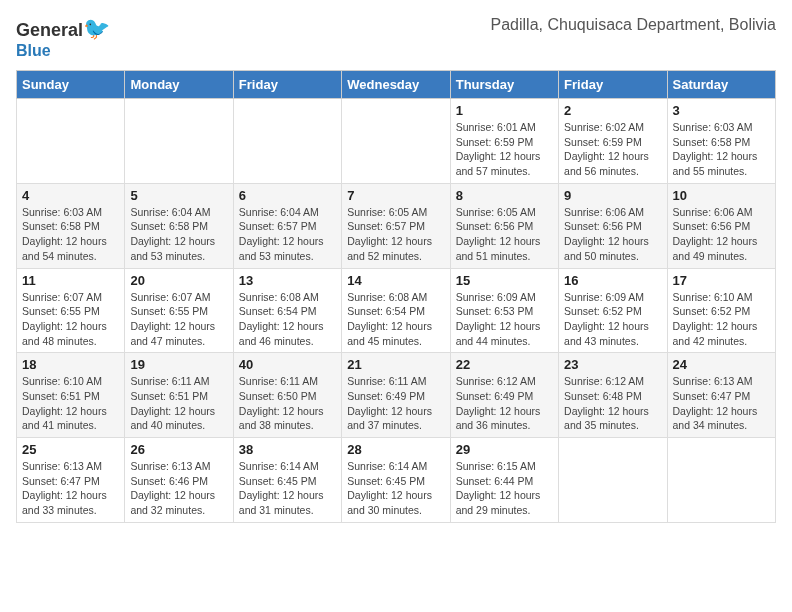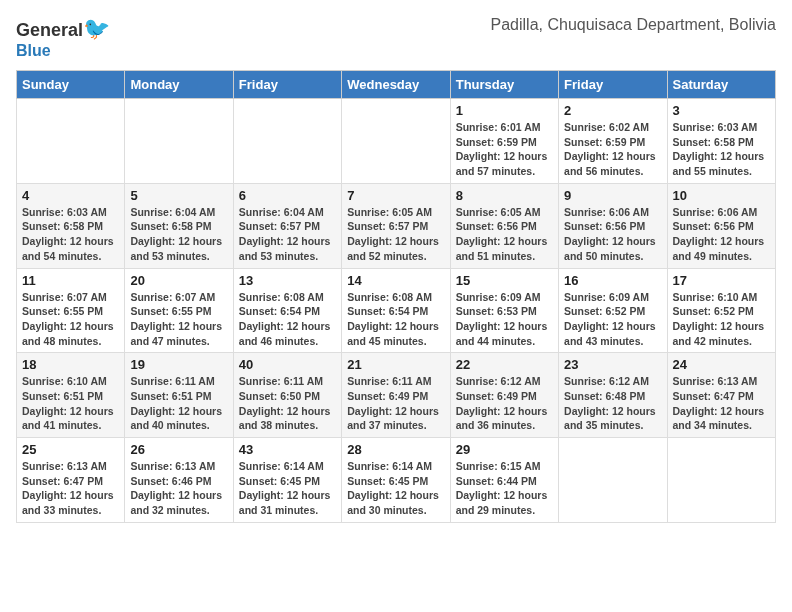--- a/index.html
+++ b/index.html
@@ -76,21 +76,20 @@
     .day-num {
       font-weight: bold;
       font-size: 13px;
       margin-bottom: 2px;
       color: #222;
     }
     .day-info {
       color: #444;
       font-size: 10.5px;
       line-height: 1.4;
-      font-weight: bold;
     }
     .empty-cell {
       background: #fff !important;
     }
   </style>
 </head>
 <body>
 
 <div class="header-section">
   <div class="logo">
@@ -280,21 +279,21 @@
 Sunset: 6:47 PM
 Daylight: 12 hours and 33 minutes.</div>
         </td>
         <td>
           <div class="day-num">26</div>
           <div class="day-info" style="white-space: pre-line;">Sunrise: 6:13 AM
 Sunset: 6:46 PM
 Daylight: 12 hours and 32 minutes.</div>
         </td>
         <td>
-          <div class="day-num">43</div>
+          <div class="day-num">38</div>
           <div class="day-info" style="white-space: pre-line;">Sunrise: 6:14 AM
 Sunset: 6:45 PM
 Daylight: 12 hours and 31 minutes.</div>
         </td>
         <td>
           <div class="day-num">28</div>
           <div class="day-info" style="white-space: pre-line;">Sunrise: 6:14 AM
 Sunset: 6:45 PM
 Daylight: 12 hours and 30 minutes.</div>
         </td>

